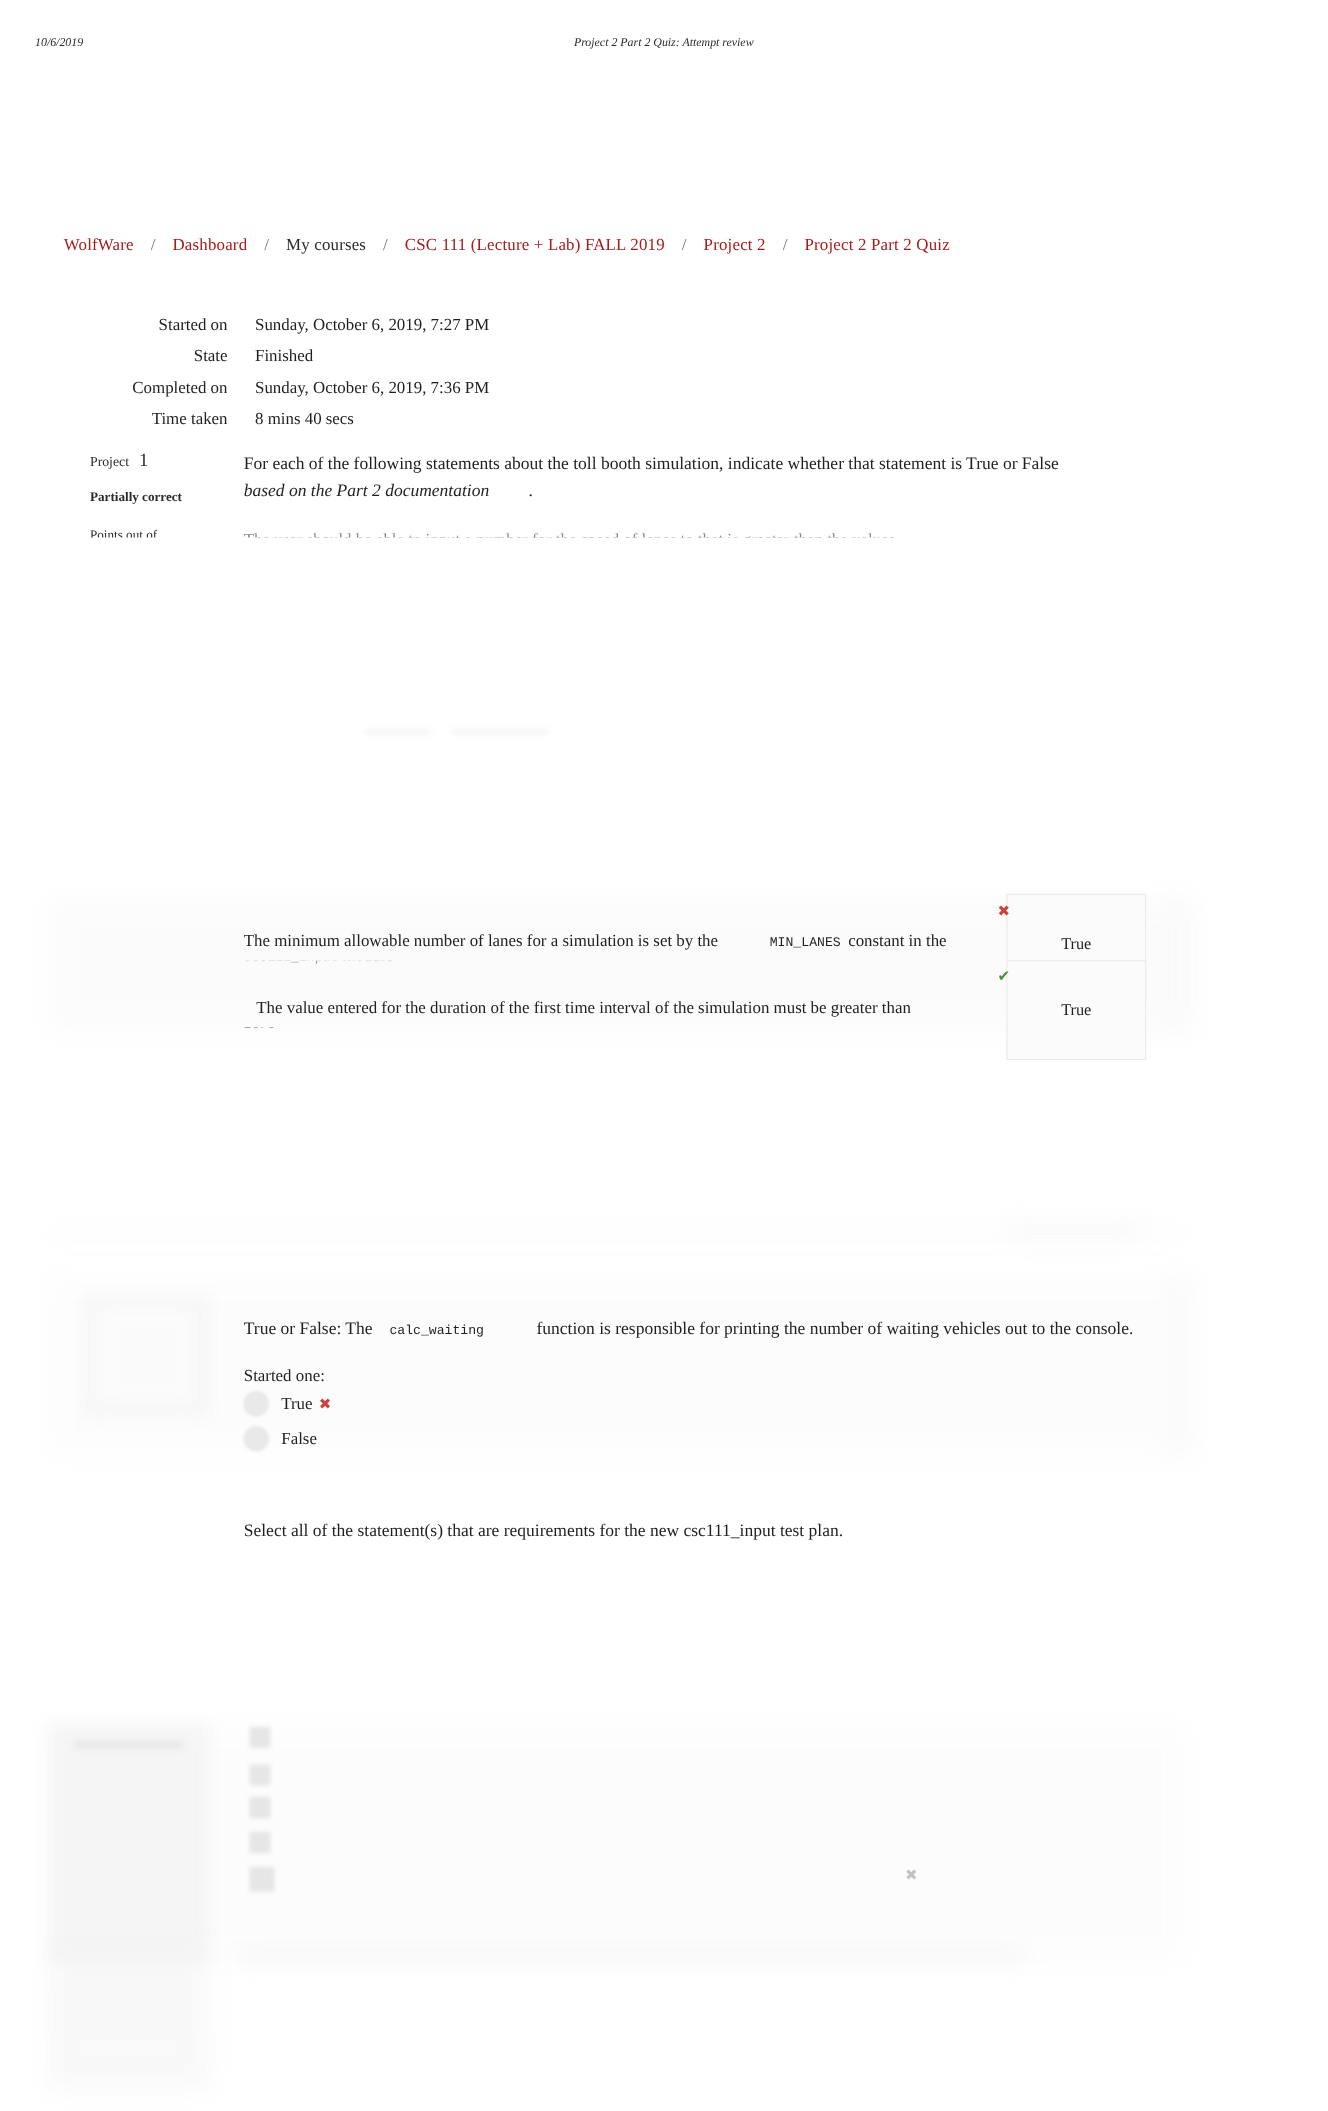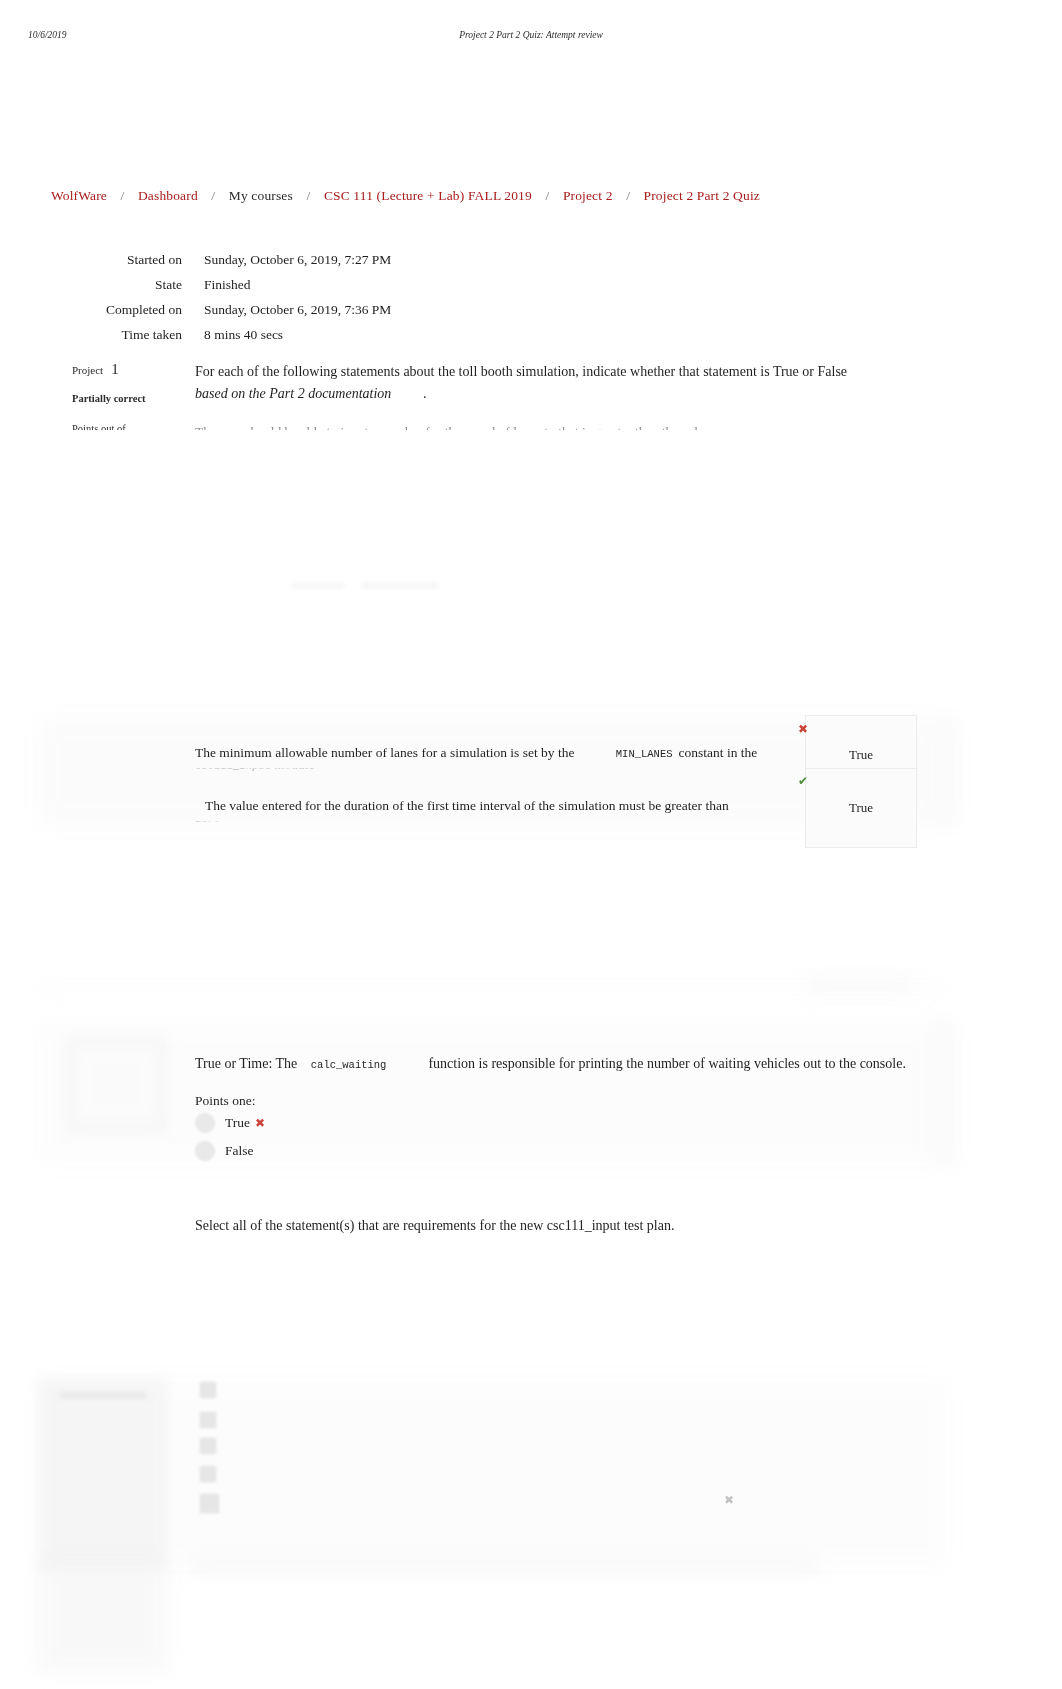--- a/index.html
+++ b/index.html
@@ -181,25 +181,25 @@
 
   <div class="blurpanel2" style="left:805px;top:978px;width:108px;height:14px;background:#efefef;"></div>
   <div class="blurpanel2" style="left:38px;top:980px;width:912px;height:14px;background:#fafafa;"></div>
 
   <div class="blurpanel2" style="left:38px;top:1020px;width:912px;height:146px;background:#fafafa;"></div>
   <div class="softblock" style="left:66px;top:1034px;width:102px;height:100px;background:#f2f2f2;"></div>
   <div class="softblock" style="left:76px;top:1046px;width:80px;height:76px;background:#ffffff;"></div>
   <div class="blurpanel2" style="left:930px;top:1020px;width:28px;height:146px;background:#f7f7f7;"></div>
 
   <div class="qtext" style="top:1053px;width:740px;">
-    <span>True or Time: The</span>
+    <span>True or False: The</span>
     <span class="mono" style="padding:0 42px 0 10px;">calc_waiting</span><span>function is responsible for printing the number of waiting vehicles out to the console.</span>
   </div>
 
-  <div class="selectone" style="top:1093px;">Points one:</div>
+  <div class="selectone" style="top:1093px;">Started one:</div>
 
   <div class="opt" style="left:195px;top:1113px;width:260px;height:22px;">
     <span class="radio"></span>
     <span class="opt-label" style="left:30px;top:2px;position:absolute;">True</span>
     <span class="markicon mark-wrong" style="left:60px;top:4px;">✖</span>
   </div>
 
   <div class="opt" style="left:195px;top:1141px;width:260px;height:22px;">
     <span class="radio"></span>
     <span class="opt-label" style="left:30px;top:2px;position:absolute;">False</span>

